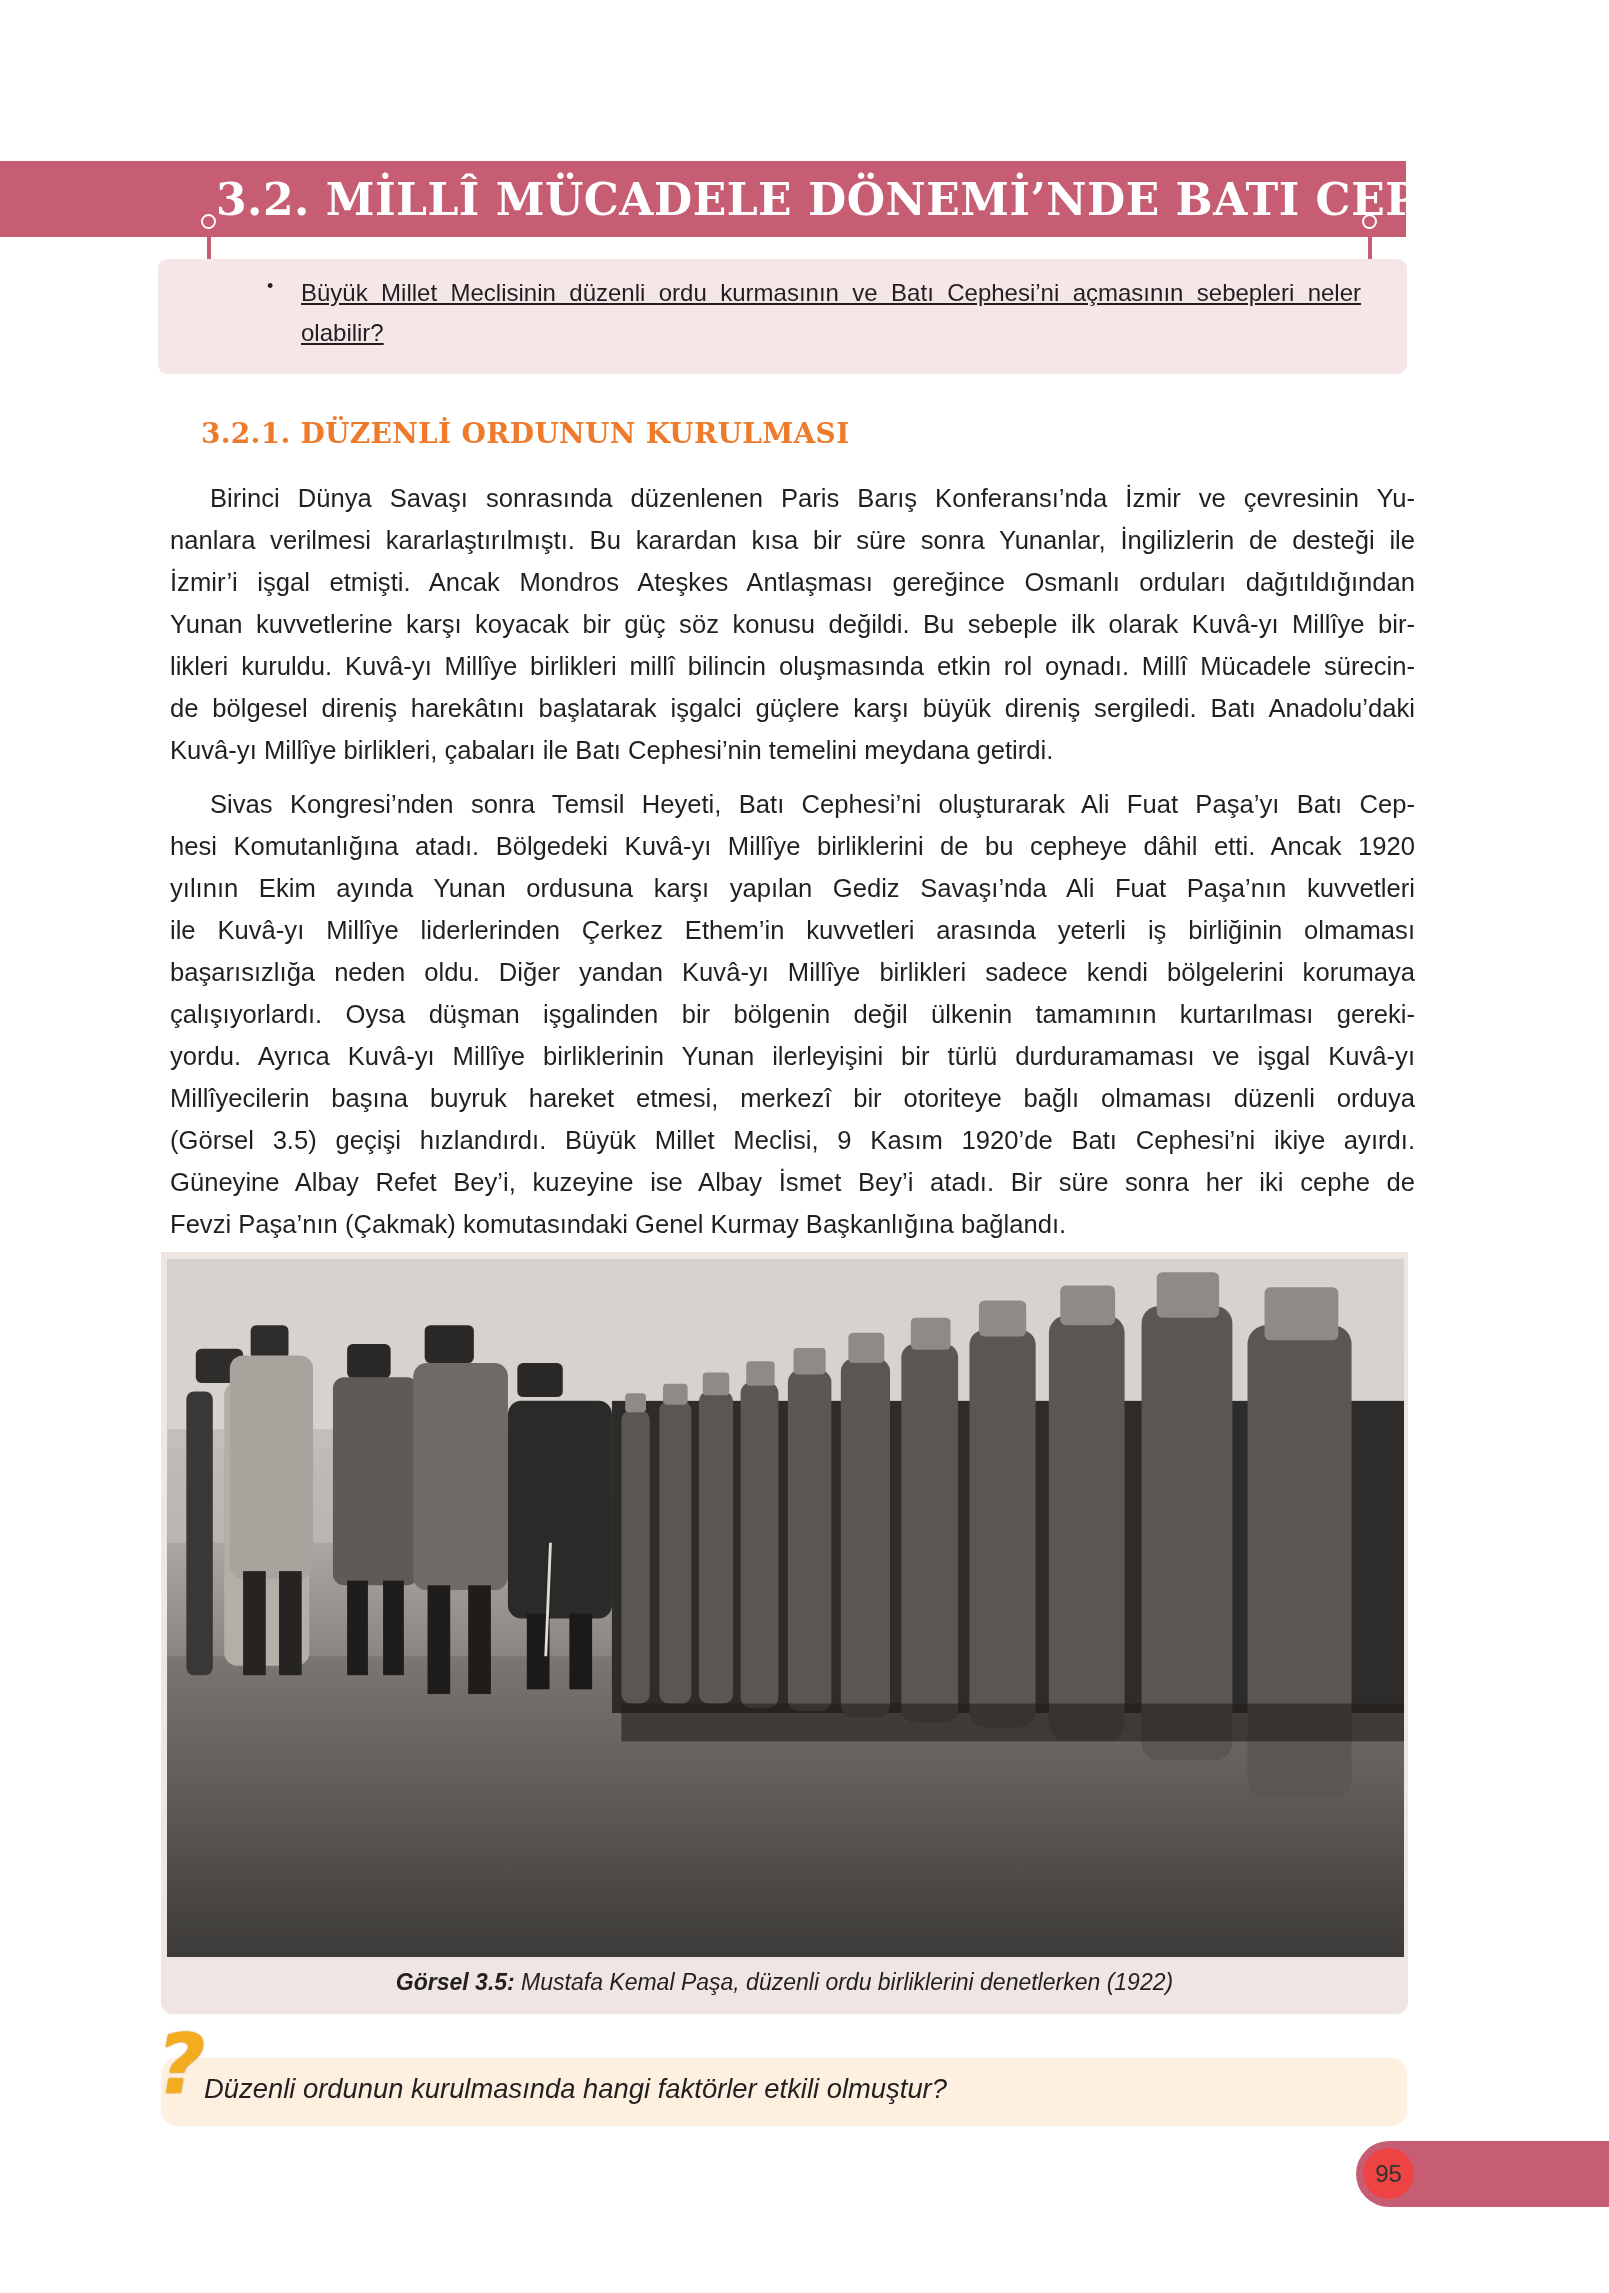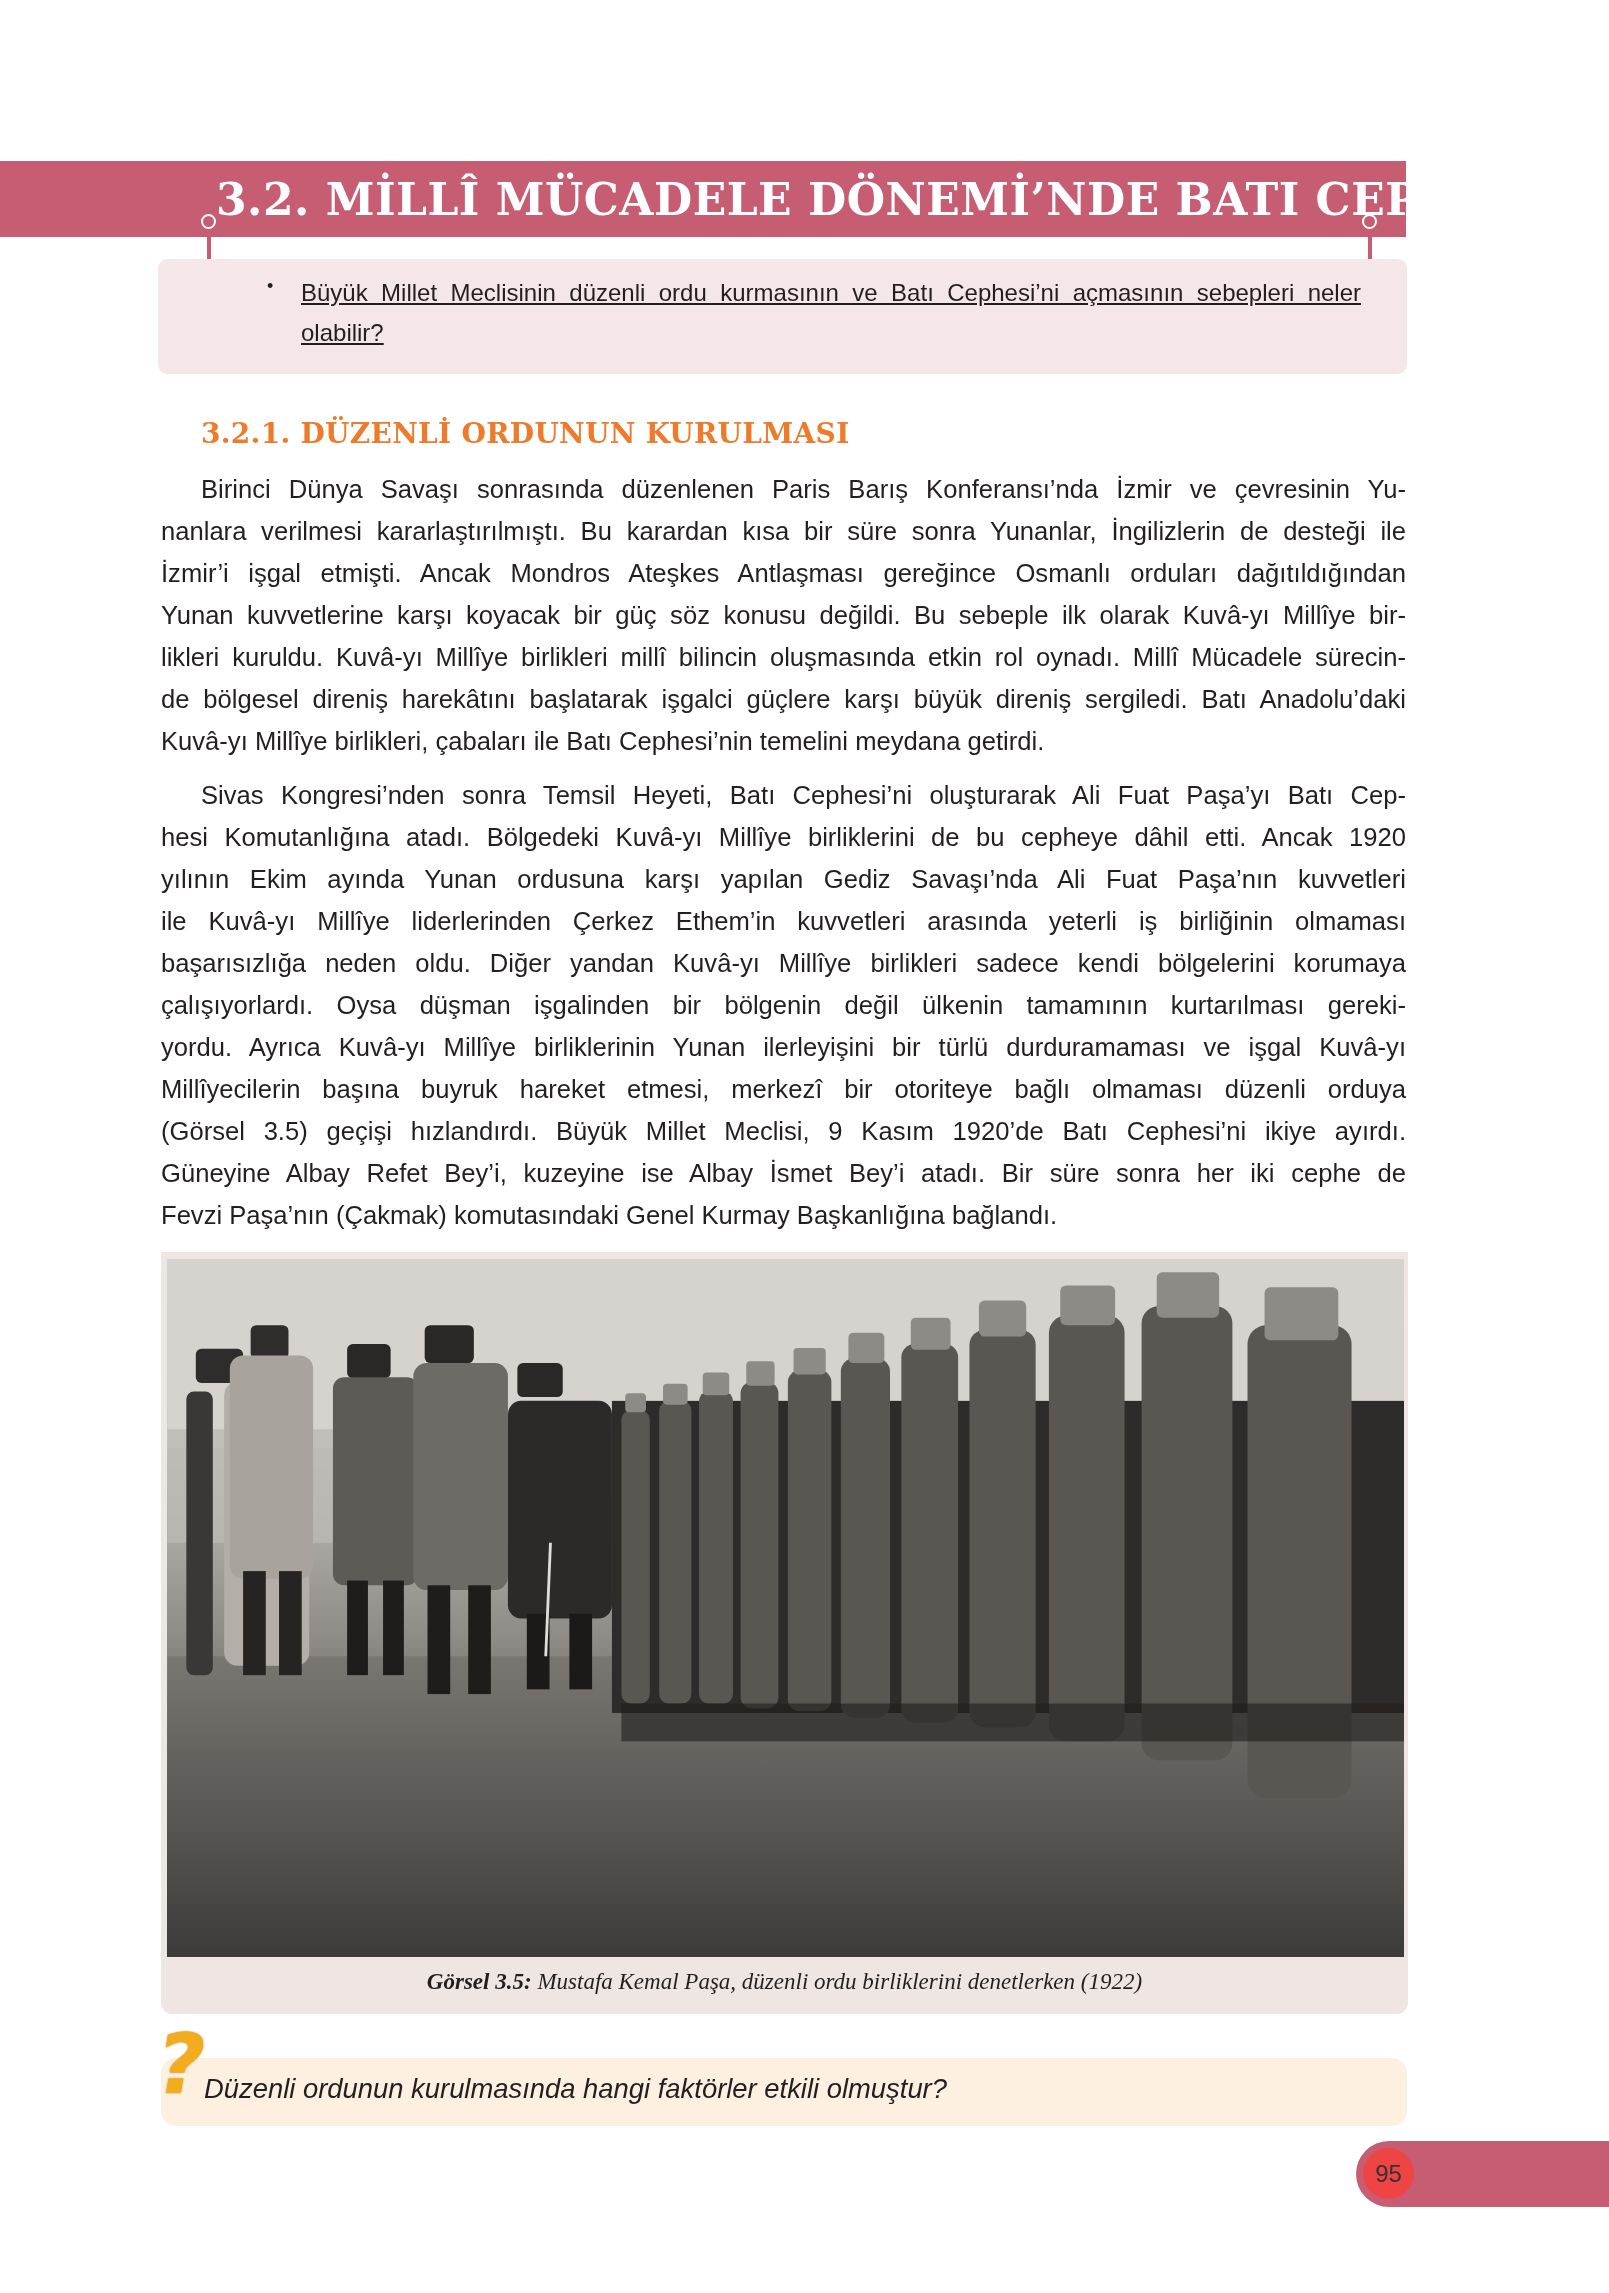--- a/index.html
+++ b/index.html
@@ -30,37 +30,37 @@
   .intro-text {
     position: absolute; left: 301px; top: 273px; width: 1060px; font-size: 24px; line-height: 40px;
     text-align: justify; text-align-last: left; color: #231f20; text-decoration: underline;
   }
   .section-heading {
     position: absolute; left: 201px; top: 417px; font-family: "DejaVu Serif", serif; font-weight: bold;
     font-size: 28px; color: #ee7a2b; white-space: nowrap; letter-spacing: 0.3px;
   }
   .body-para {
     position: absolute; left: 161px; width: 1245px; font-size: 25.6px; line-height: 42px;
-    text-align: justify; color: #231f20; margin: 0;
+    text-align: justify; color: #231f20; margin: 9px;
   }
   .body-para .line { display: block; text-align: justify; text-align-last: justify; white-space: nowrap; }
   .body-para .line.last { text-align-last: left; }
   .body-para .line.indent { padding-left: 40px; }
   .photo-frame {
     position: absolute; left: 161px; top: 1252px; width: 1247px; height: 762px;
     background: #efe6e3; border-radius: 0 0 11.4px 11.4px;
   }
   .photo {
     position: absolute; left: 167px; top: 1259px; width: 1237px; height: 698px; overflow: hidden;
     background: linear-gradient(180deg, #d8d5d2 0%, #c9c6c2 25%, #8d8985 55%, #55524f 80%, #3a3836 100%);
   }
   .photo svg { position: absolute; left: 0; top: 0; }
   .caption {
     position: absolute; left: 161px; top: 1969px; width: 1247px; text-align: center;
-    font-family: Liberation Serif, serif; font-style: italic; font-size: 23px; color: #231f20;
+    font-family: Liberation Sans, sans-serif; font-style: italic; font-size: 23px; color: #231f20;
   }
   .caption b { font-weight: bold; }
   .question-box {
     position: absolute; left: 161px; top: 2058px; width: 1246px; height: 68px;
     background: #fdf0e1; border-radius: 15px;
   }
   .question-icon {
     position: absolute; left: 157px; top: 2023px; font-family: "DejaVu Sans", sans-serif; font-weight: bold;
     font-size: 83px; color: #f4ac1f; line-height: 1; transform: skewX(-10deg);
     text-shadow: 0 0 1.9px #b07d18;

